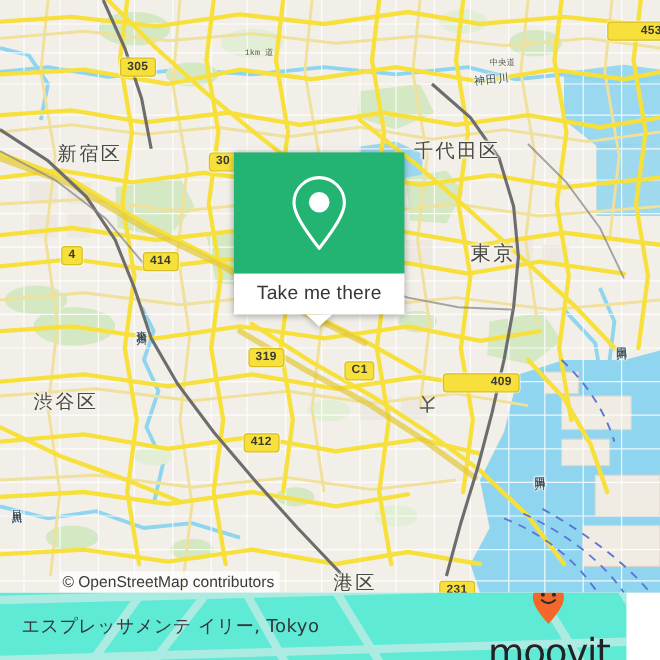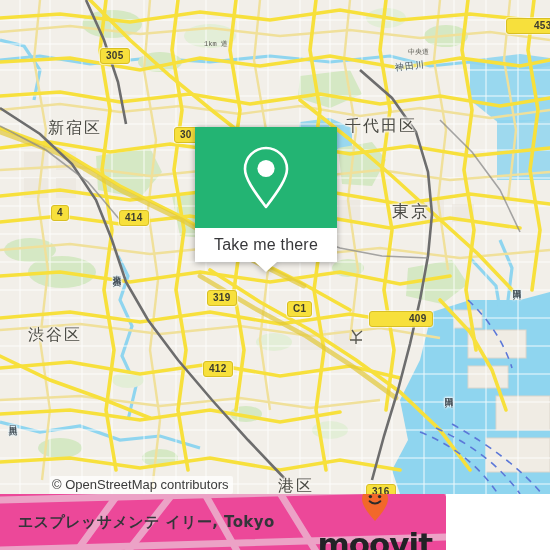--- a/index.html
+++ b/index.html
@@ -86,22 +86,22 @@
   .popup-tail{
     position:absolute;left:50%;top:135px;margin-left:-11px;
     width:0;height:0;
     border-left:11px solid transparent;
     border-right:11px solid transparent;
     border-top:10px solid #ffffff;
   }
 
   
   .footer{
-    position:absolute;left:0;top:494px;width:446px;height:56px;
-    background:#ec4899;overflow:hidden;font-weight:bold;
+    position:absolute;left:0;top:494px;width:522px;height:56px;
+    background:#5eead4;overflow:hidden;
   }
   .footer-wm{position:absolute;left:0;top:-30px;width:550px;height:110px;opacity:.55;}
   .footer-inner{
     position:relative;height:56px;display:flex;align-items:center;
     justify-content:space-between;padding:0 14px 0 18px;box-sizing:border-box;
   }
   .footer-title{
     font-size:15px;color:#35353a;letter-spacing:.4px;
     font-family:"DejaVu Sans","Liberation Sans",sans-serif;
     white-space:nowrap;
@@ -297,21 +297,21 @@
 
     <div class="shield" style="left:100px;top:48px;">305</div>
     <div class="shield" style="left:506px;top:18px;padding-left:27px;">453</div>
     <div class="shield" style="left:174px;top:127px;">30</div>
     <div class="shield" style="left:51px;top:205px;">4</div>
     <div class="shield" style="left:119px;top:210px;text-align:right;">414</div>
     <div class="shield" style="left:207px;top:290px;">319</div>
     <div class="shield" style="left:287px;top:301px;">C1</div>
     <div class="shield" style="left:369px;top:311px;padding-left:39px;">409</div>
     <div class="shield" style="left:171px;top:361px;margin-left:32px;">412</div>
-    <div class="shield" style="left:366px;top:484px;">316</div>
+    <div class="shield" style="left:366px;top:484px;">231</div>
 
     <div class="popup">
       <div class="popup-head">
         <span>
           <svg class="pin-svg" width="54" height="66" viewBox="0 0 54 66" aria-hidden="true">
             <path d="M27 3 C15.4 3 6 12.4 6 24 C6 33 14 45 27 62 C40 45 48 33 48 24 C48 12.4 38.6 3 27 3 Z" fill="none" stroke="#ffffff" stroke-width="2.6" stroke-linejoin="round"></path>
             <circle cx="27" cy="23.5" r="8.6" fill="#ffffff"></circle>
           </svg>
         </span>
       </div>

